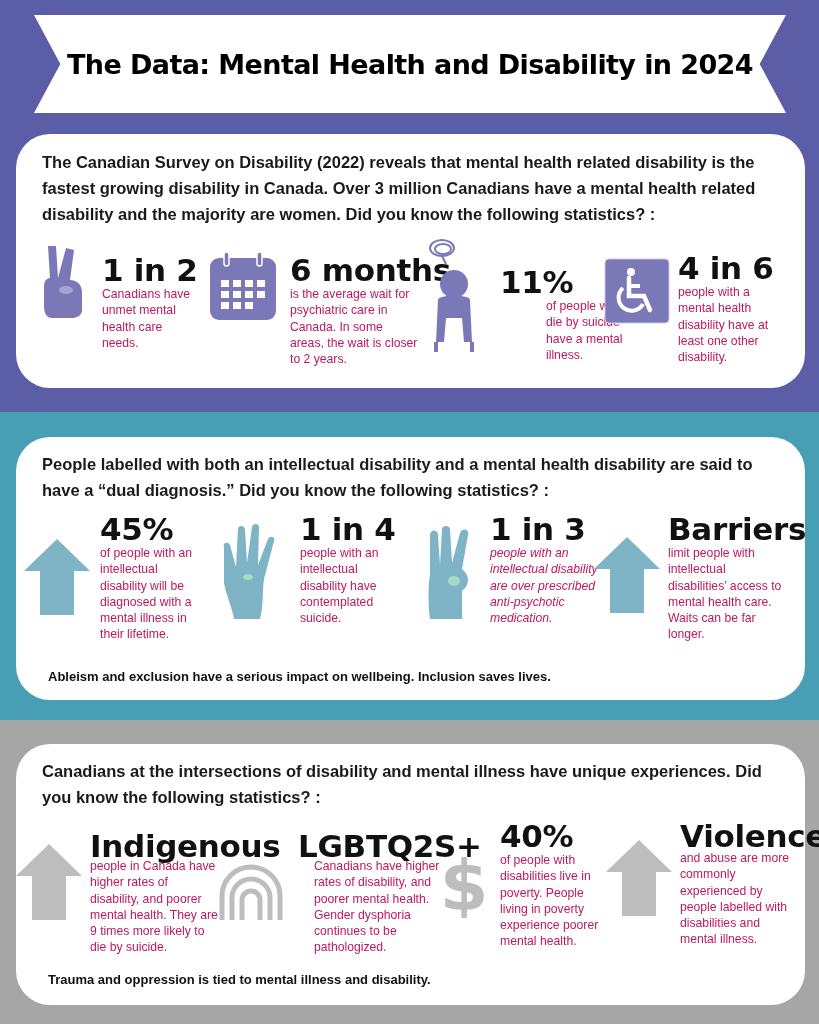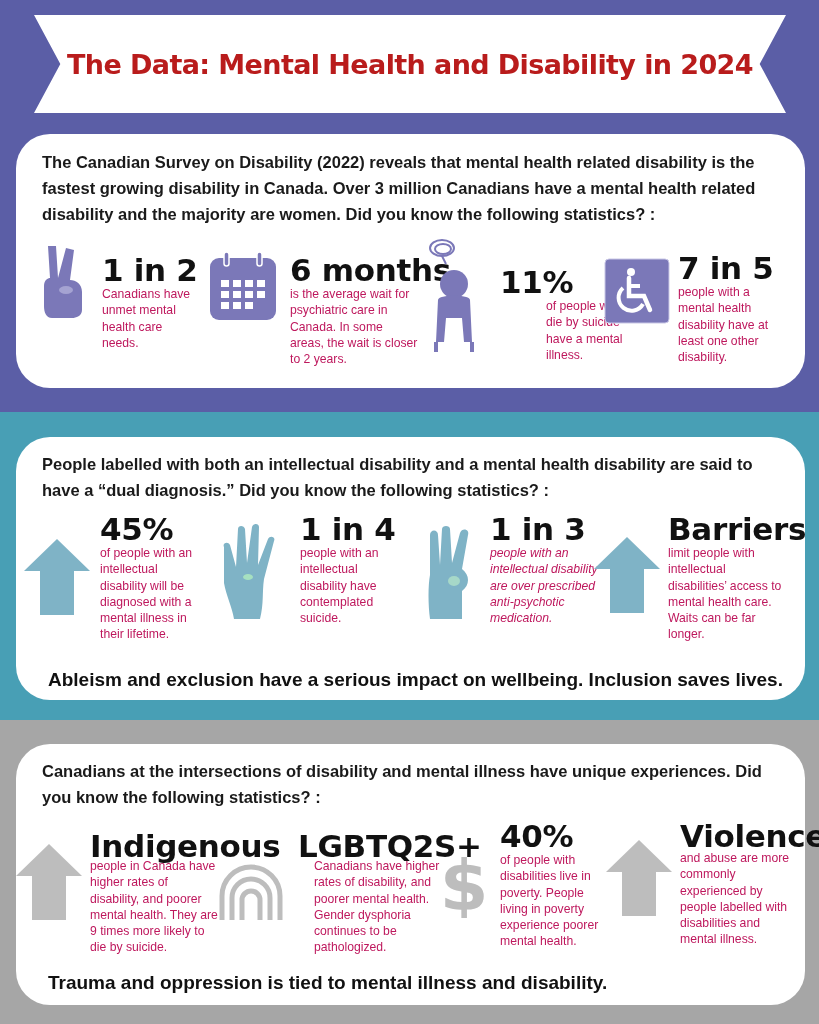--- a/index.html
+++ b/index.html
@@ -12,21 +12,21 @@
   .band.gray { top: 720px; height: 304px; background: #a6a6a6; }
 
   .banner {
     position: absolute; left: 34px; top: 15px; width: 752px; height: 98px;
     background: #fff;
     clip-path: polygon(0 0, 100% 0, 96.5% 50%, 100% 100%, 0 100%, 3.5% 50%);
     display: flex; align-items: center; justify-content: center;
   }
   .banner h1 {
     font-family: "DejaVu Sans", sans-serif; font-weight: bold; font-size: 27px;
-    letter-spacing: -0.6px; color: #b91c1c;
+    letter-spacing: -0.6px; color: #000000;
   }
 
   .card {
     position: absolute; left: 16px; width: 789px; background: #fff;
     border-radius: 34px;
   }
   .card.c1 { top: 134px; height: 254px; padding-left: 9px; }
   .card.c2 { top: 437px; height: 263px; }
   .card.c3 { top: 744px; height: 261px; }
 
@@ -40,21 +40,21 @@
   .stat .icon { position: absolute; }
   .stat .big {
     position: absolute; font-family: "DejaVu Sans", sans-serif; font-weight: bold;
     font-size: 31px; color: #111; white-space: nowrap; letter-spacing: -0.3px;
   }
   .stat .desc {
     position: absolute; font-size: 12.2px; line-height: 16.3px; color: #be185d;
   }
 
   .footer-line {
-    position: absolute; left: 32px; font-size: 19px; font-weight: bold; color: #111;
+    position: absolute; left: 32px; font-size: 13px; font-weight: bold; color: #111;
   }
   .c2 .footer-line { top: 232px; }
   .c3 .footer-line { top: 228px; }
 </style>
 </head>
 <body>
 
 <div class="band purple"></div>
 <div class="band teal"></div>
 <div class="band gray"></div>
@@ -115,21 +115,21 @@
   </div>
 
   <div class="stat" style="left:588px;top:114px;">
     <svg class="icon" style="left:0;top:10px;" width="66" height="66" viewBox="0 0 66 66">
       <rect x="1" y="1" width="64" height="64" rx="4" fill="#7b78b8" stroke="#c9c7e6" stroke-width="1"></rect>
       <circle cx="27" cy="14" r="4" fill="#fff"></circle>
       <path d="M25 20 L25 38 L40 38 L46 52" fill="none" stroke="#fff" stroke-width="4.5" stroke-linecap="round"></path>
       <path d="M25 28 L36 28" stroke="#fff" stroke-width="4"></path>
       <path d="M19 30 A13 13 0 1 0 39 46" fill="none" stroke="#fff" stroke-width="4"></path>
     </svg>
-    <div class="big" style="left:74px;top:2px;">7 in 5</div>
+    <div class="big" style="left:74px;top:2px;">4 in 6</div>
     <div class="desc" style="left:74px;top:36px;width:100px;">people with a mental health disability have at least one other disability.</div>
   </div>
 </div>
 
 <div class="card c2">
   <p class="intro">People labelled with both an intellectual disability and a mental health disability are said to have a “dual diagnosis.” Did you know the following statistics? :</p>
 
   <div class="stat" style="left:8px;top:74px;">
     <svg class="icon" style="left:0;top:28px;" width="66" height="76" viewBox="0 0 66 76">
       <path d="M33 0 L66 32 L50 32 L50 76 L16 76 L16 32 L0 32 Z" fill="#7fb3c6"></path>

